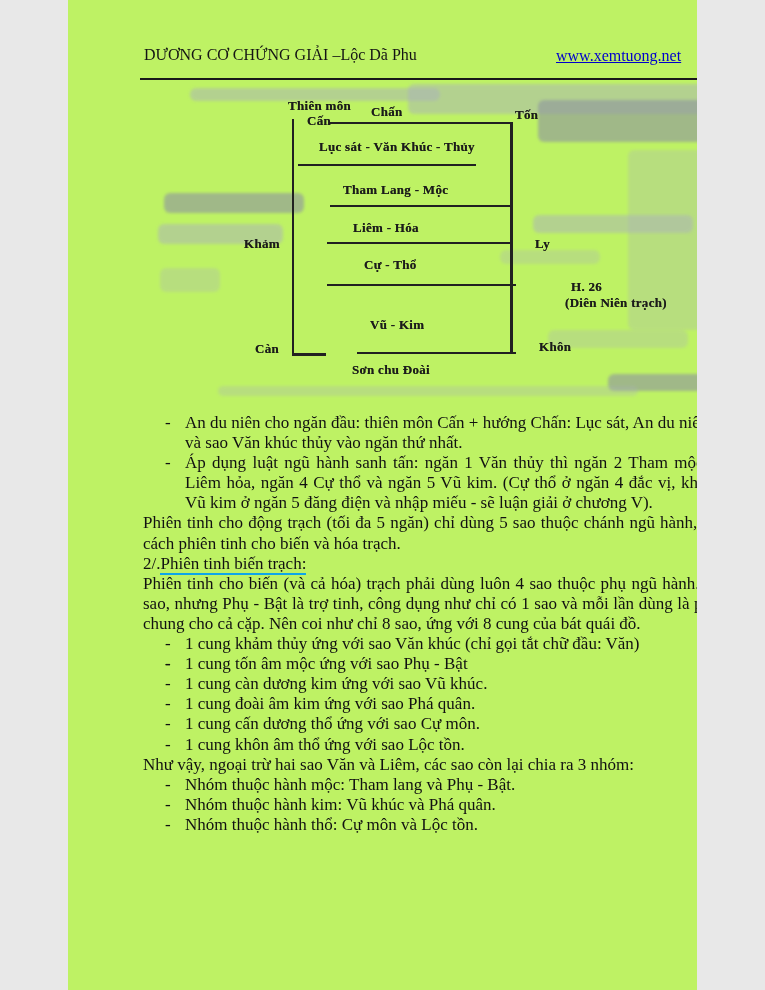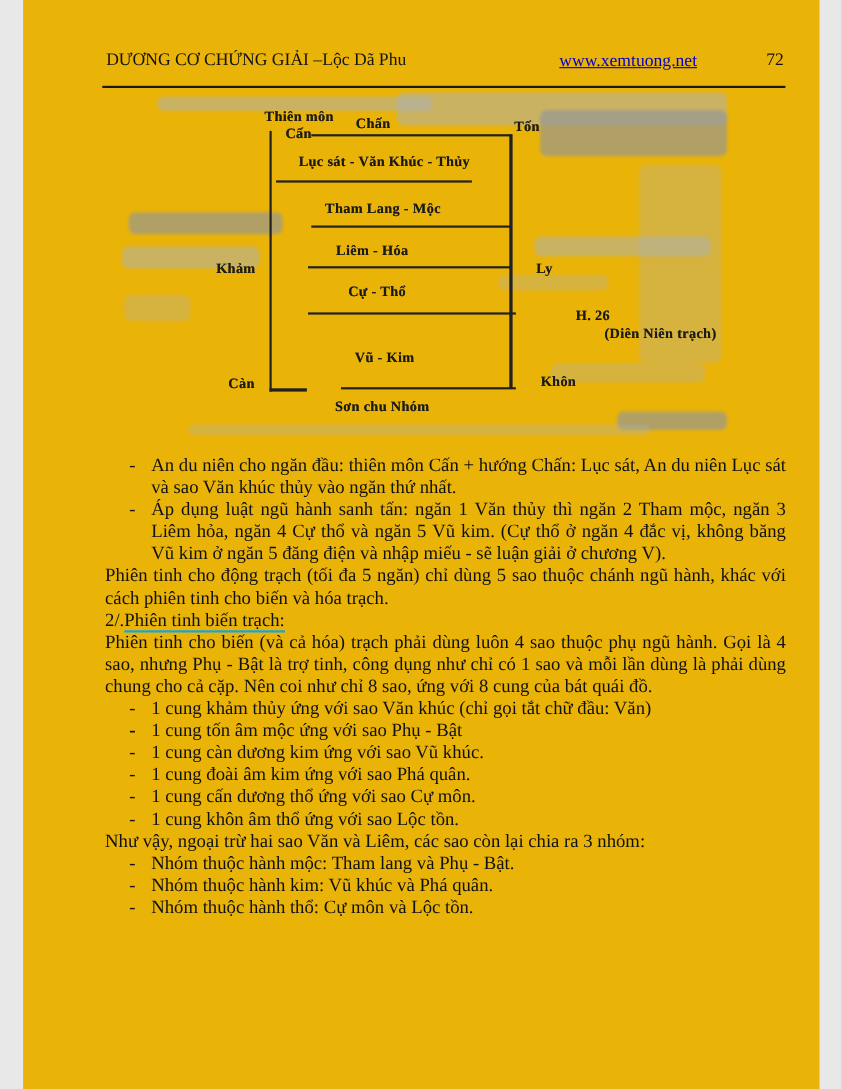--- a/index.html
+++ b/index.html
@@ -1,18 +1,18 @@
 <!DOCTYPE html>
 <html><head>
 <meta charset="utf-8">
 <style>
   * { margin:0; padding:0; box-sizing:border-box; }
   html,body { background:#e8e8e8; }
   .page {
-    position:relative; width:724px; height:990px; background:#eab308;
+    position:relative; width:629px; height:990px; background:#bef264;
     margin:0 auto; overflow:hidden;
     font-family:"Liberation Serif","DejaVu Serif",serif; color:#1c1c1c;
   }
   
   .header { position:absolute; left:76px; top:46px; width:616px; height:22px; }
   .header-title { position:absolute; left:0; top:0; font-size:16px; white-space:nowrap; color:#141414; }
   .header-link { position:absolute; left:412px; top:1px; font-size:16px; color:#0000cc; text-decoration:underline; white-space:nowrap; }
   .header-page { position:absolute; right:0; top:0; font-size:16px; color:#141414; }
   .header-rule { position:absolute; left:72px; top:78px; width:621px; height:2px; background:#191919; }
 
@@ -76,30 +76,30 @@
     <div class="ln" style="left:259px; top:284px; width:189px; height:2px;"></div>
 
     <div class="flabel" style="left:220px; top:98px;">Thiên môn</div>
     <div class="flabel" style="left:239px; top:113px;">Cấn</div>
     <div class="flabel" style="left:303px; top:104px;">Chấn</div>
     <div class="flabel" style="left:447px; top:107px;">Tốn</div>
     <div class="flabel" style="left:176px; top:236px;">Khảm</div>
     <div class="flabel" style="left:467px; top:236px;">Ly</div>
     <div class="flabel" style="left:187px; top:341px;">Càn</div>
     <div class="flabel" style="left:471px; top:339px;">Khôn</div>
-    <div class="flabel" style="left:284px; top:362px;">Sơn chu Nhóm</div>
+    <div class="flabel" style="left:284px; top:362px;">Sơn chu Đoài</div>
 
     <div class="flabel" style="left:251px; top:139px;">Lục sát - Văn Khúc - Thủy</div>
     <div class="flabel" style="left:275px; top:182px;">Tham Lang - Mộc</div>
     <div class="flabel" style="left:285px; top:220px;">Liêm - Hóa</div>
     <div class="flabel" style="left:296px; top:257px;">Cự - Thổ</div>
     <div class="flabel" style="left:302px; top:317px;">Vũ - Kim</div>
 
     <div class="flabel fcap" style="left:503px; top:279px;">H. 26</div>
-    <div class="flabel fcap" style="left:497px; top:295px;margin-left:32px;">(Diên Niên trạch)</div>
+    <div class="flabel fcap" style="left:497px; top:295px;">(Diên Niên trạch)</div>
   </div>
 
   <div class="bodytext">
 
     <div class="para bullet">
       <span class="marker">-</span>
       <span>An du niên cho ngăn đầu: thiên môn Cấn + hướng Chấn: Lục sát, An du niên Lục sát và sao Văn khúc thủy vào ngăn thứ nhất.</span>
     </div>
 
     <div class="para bullet">

